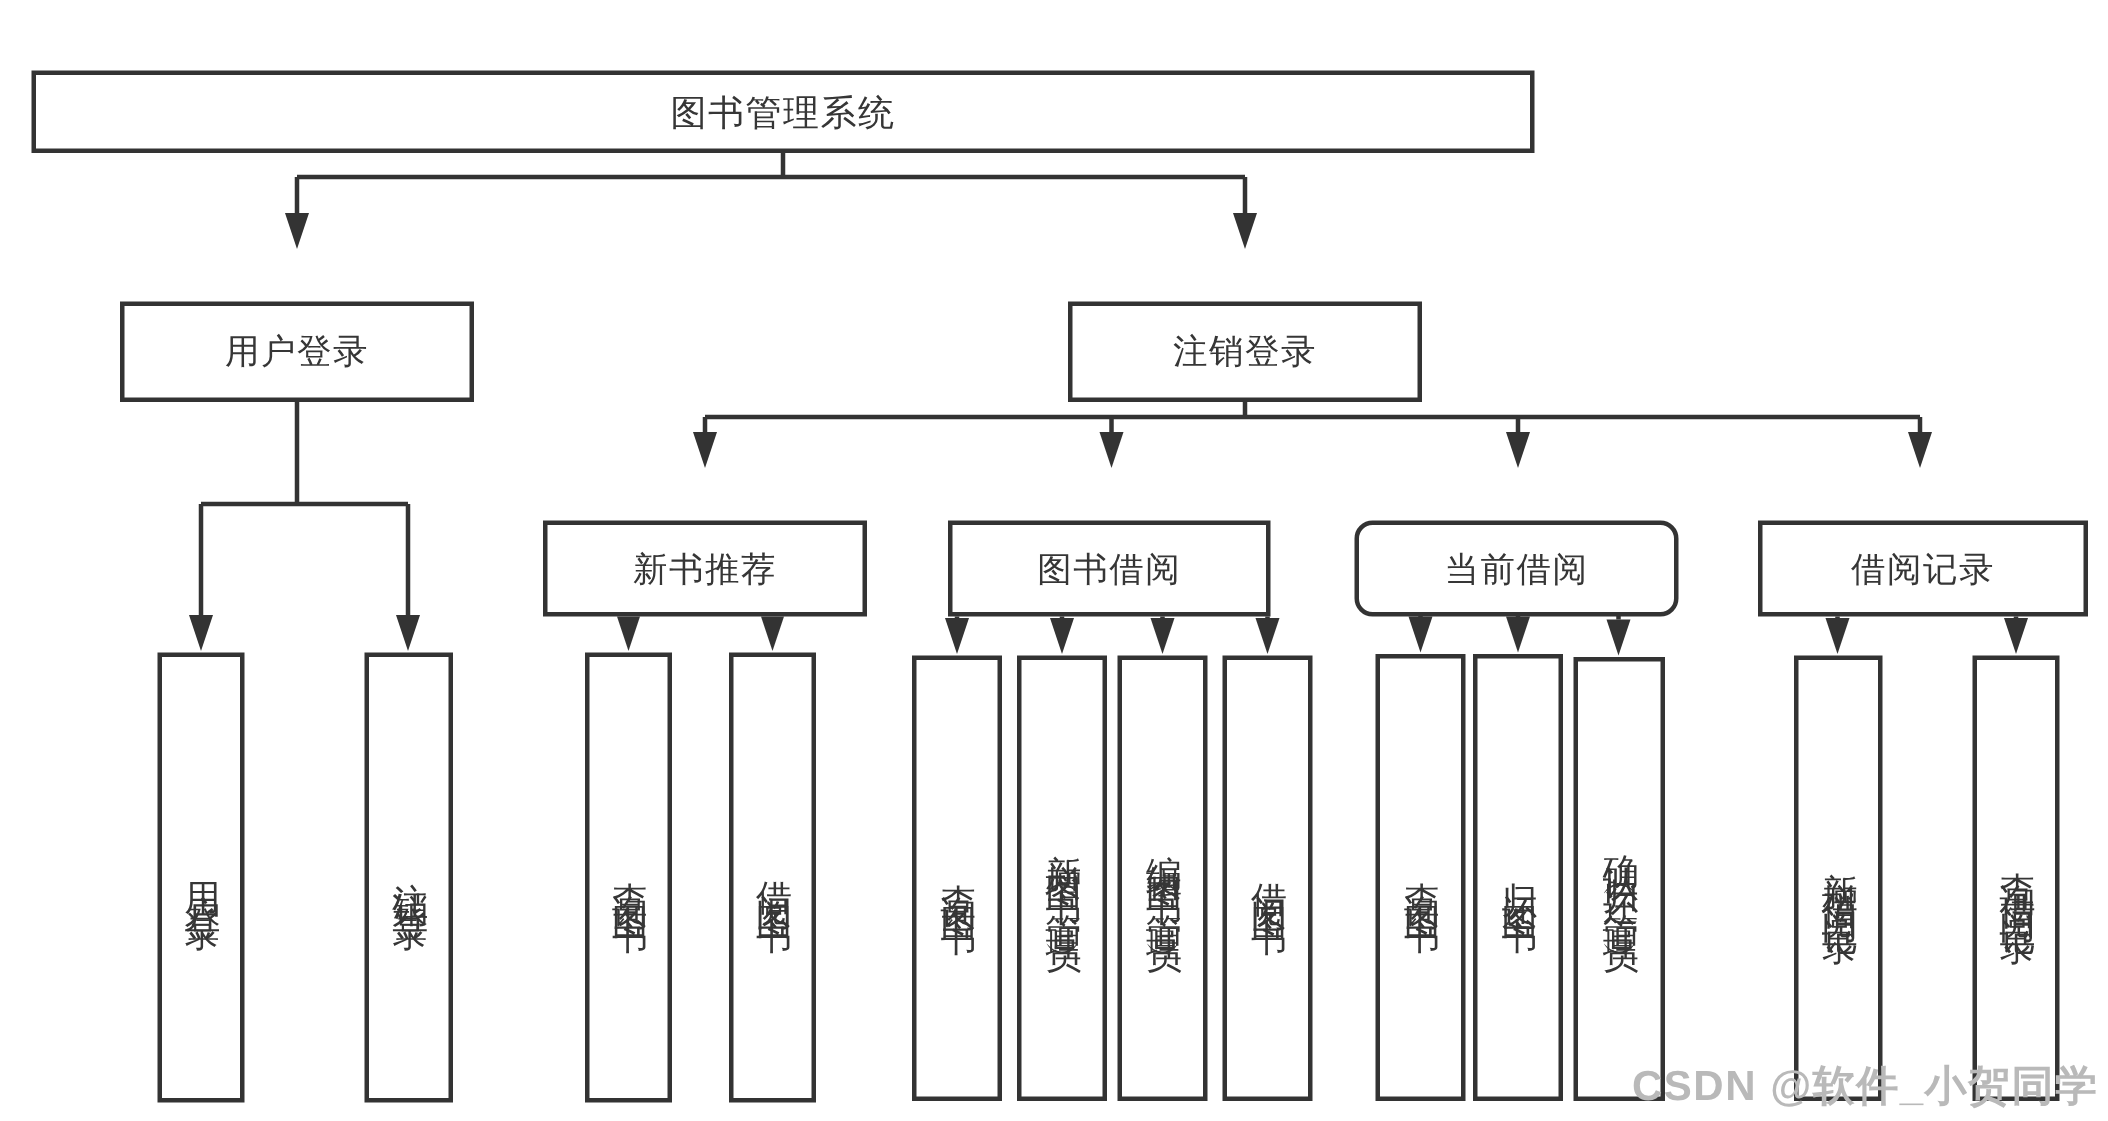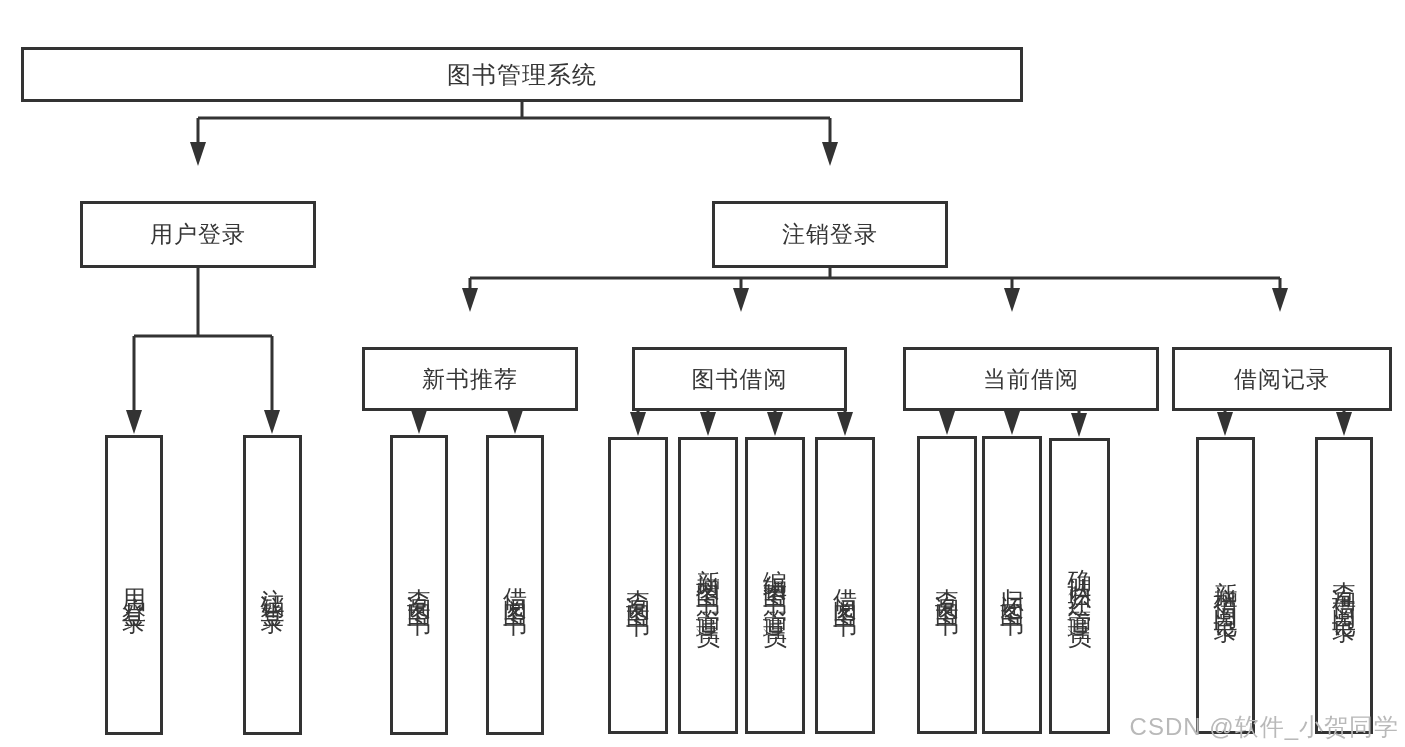--- a/index.html
+++ b/index.html
@@ -35,25 +35,26 @@
   .vbox{
     writing-mode:vertical-rl;
     font-size:24px;
     letter-spacing:8px;
     line-height:1;
     text-align:center;
   }
   .watermark{
     position:absolute;
     right:6px;bottom:4px;
-    font-size:24px;
+    font-size:28px;
     color:var(--watermark);
     letter-spacing:1px;
     z-index:5;
     white-space:nowrap;
+    font-weight:bold;
   }
 </style>
 </head>
 <body>
 
 <div class="stage">
 
   <svg class="connector-layer" width="1405" height="747" viewBox="0 0 1405 747">
 
     <path class="connector" d="M522,66 V118 M198,118 H830 M198,118 V144 M830,118 V144"></path>
@@ -90,21 +91,21 @@
     <polygon class="arrowhead" points="1336,412 1352,412 1344,436"></polygon>
   </svg>
 
   <div class="node hbox title" style="left:21px;top:13px;width:1002px;height:55px;">图书管理系统</div>
 
   <div class="node hbox" style="left:80px;top:167px;width:236px;height:67px;">用户登录</div>
   <div class="node hbox" style="left:712px;top:167px;width:236px;height:67px;">注销登录</div>
 
   <div class="node hbox" style="left:362px;top:313px;width:216px;height:64px;">新书推荐</div>
   <div class="node hbox" style="left:632px;top:313px;width:215px;height:64px;">图书借阅</div>
-  <div class="node hbox" style="left:903px;top:313px;width:256px;height:64px;">当前借阅</div>
+  <div class="node hbox" style="left:903px;top:313px;width:216px;height:64px;border-radius:12px;">当前借阅</div>
   <div class="node hbox" style="left:1172px;top:313px;width:220px;height:64px;">借阅记录</div>
 
   <div class="node vbox" style="left:105px;top:435px;width:58px;height:300px;">用户登录</div>
   <div class="node vbox" style="left:243px;top:435px;width:59px;height:300px;">注销登录</div>
 
   <div class="node vbox" style="left:390px;top:435px;width:58px;height:300px;">查询图书</div>
   <div class="node vbox" style="left:486px;top:435px;width:58px;height:300px;">借阅图书</div>
 
   <div class="node vbox" style="left:608px;top:437px;width:60px;height:297px;">查询图书</div>
   <div class="node vbox" style="left:678px;top:437px;width:60px;height:297px;">新增图书（管理员）</div>

